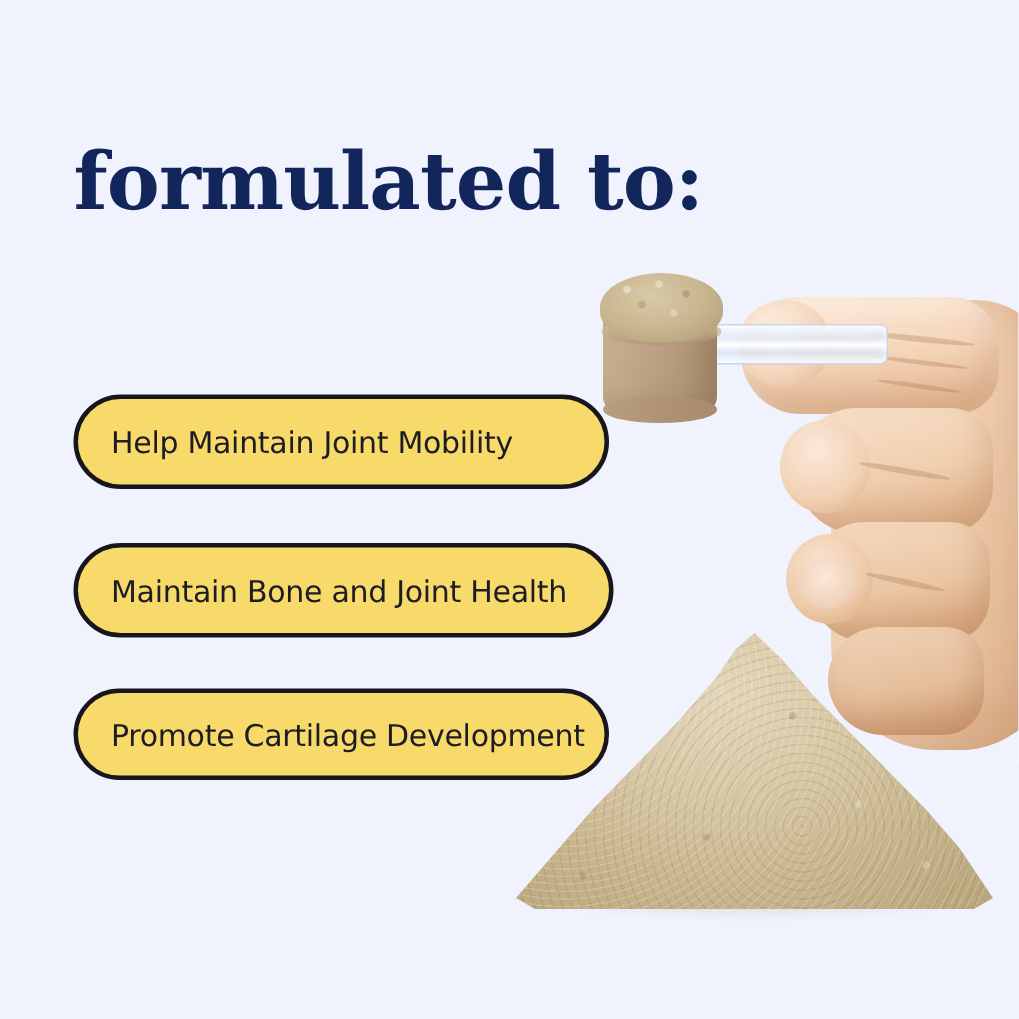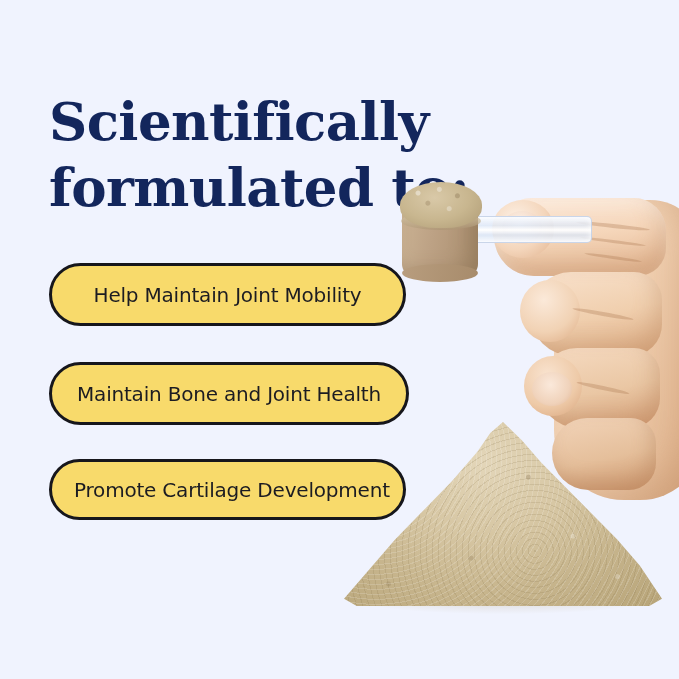--- a/index.html
+++ b/index.html
@@ -53,21 +53,21 @@
     color: #1c1c22;
     font-family: "DejaVu Sans", "Liberation Sans", sans-serif;
     font-size: 20px;
     font-weight: 400;
     letter-spacing: -0.2px;
     white-space: nowrap;
   }
   #pill-1 { top: 263px; width: 357px; height: 63px; }
   #pill-2 { top: 362px; width: 360px; height: 63px; }
   #pill-3 { top: 459px; width: 357px; height: 61px; }
-  .pill-label { display: block; width: 100%; text-align: center; }
+  .pill-label { display: block; width: 100%; text-align: left; }
 
   
   #photo {
     position: absolute;
     left: 330px;
     top: 150px;
     width: 349px;
     height: 470px;
   }
 
@@ -269,21 +269,20 @@
     border-radius: 50%;
     background: radial-gradient(ellipse at 50% 50%, rgba(196,186,166,0.45) 0%, rgba(240,243,254,0) 72%);
   }
 </style>
 </head>
 <body>
 
 <div id="canvas">
 
   <h1 id="headline">
-    <span class="hl-line">Scientifically</span>
     <span class="hl-line">formulated to:</span>
   </h1>
 
   <div class="pill" id="pill-1">
     <span class="pill-label">Help Maintain Joint Mobility</span>
   </div>
   <div class="pill" id="pill-2">
     <span class="pill-label">Maintain Bone and Joint Health</span>
   </div>
   <div class="pill" id="pill-3">

